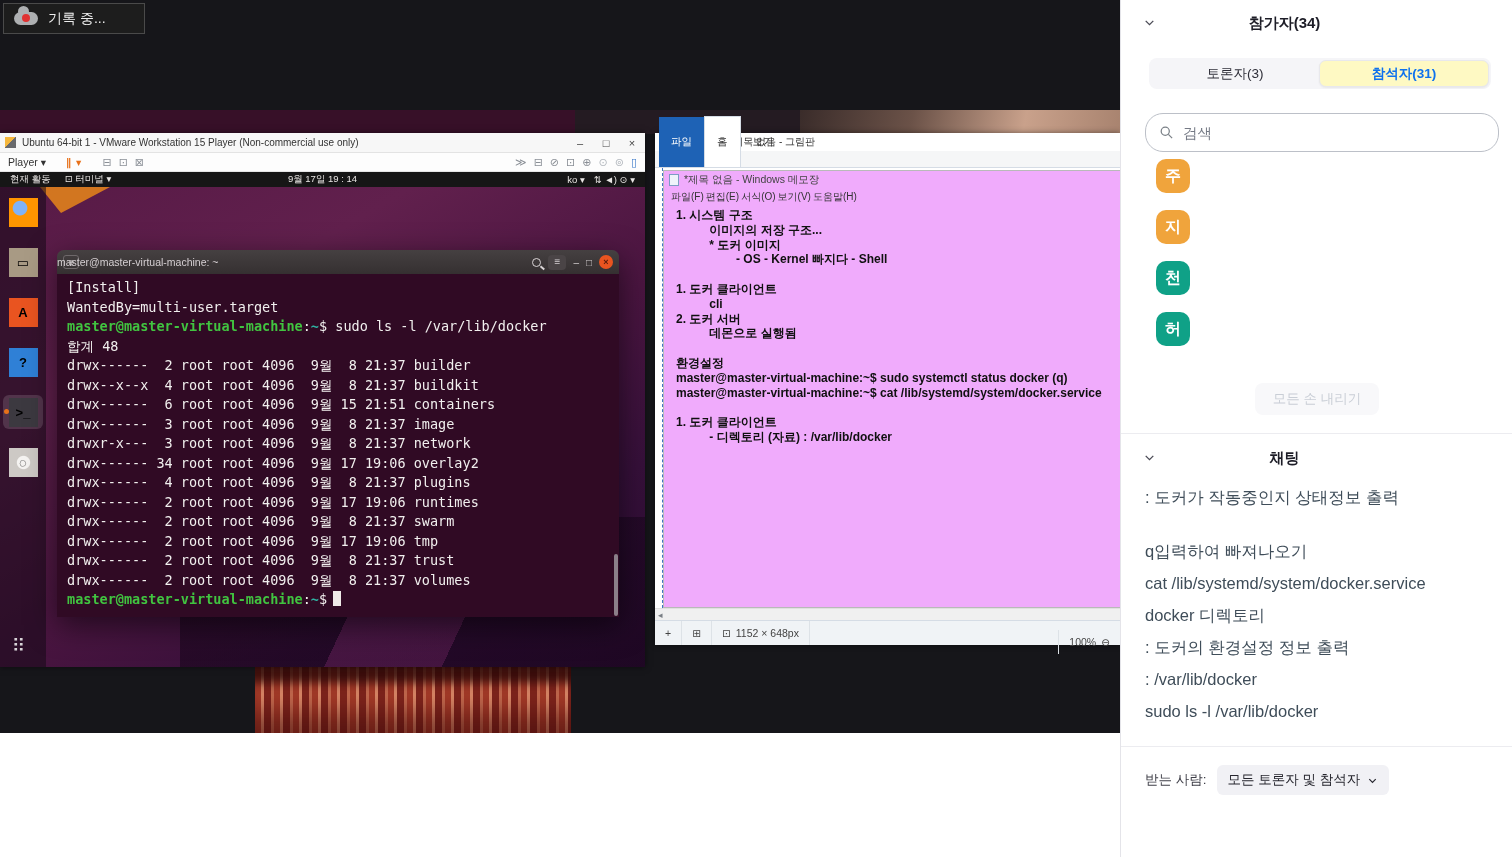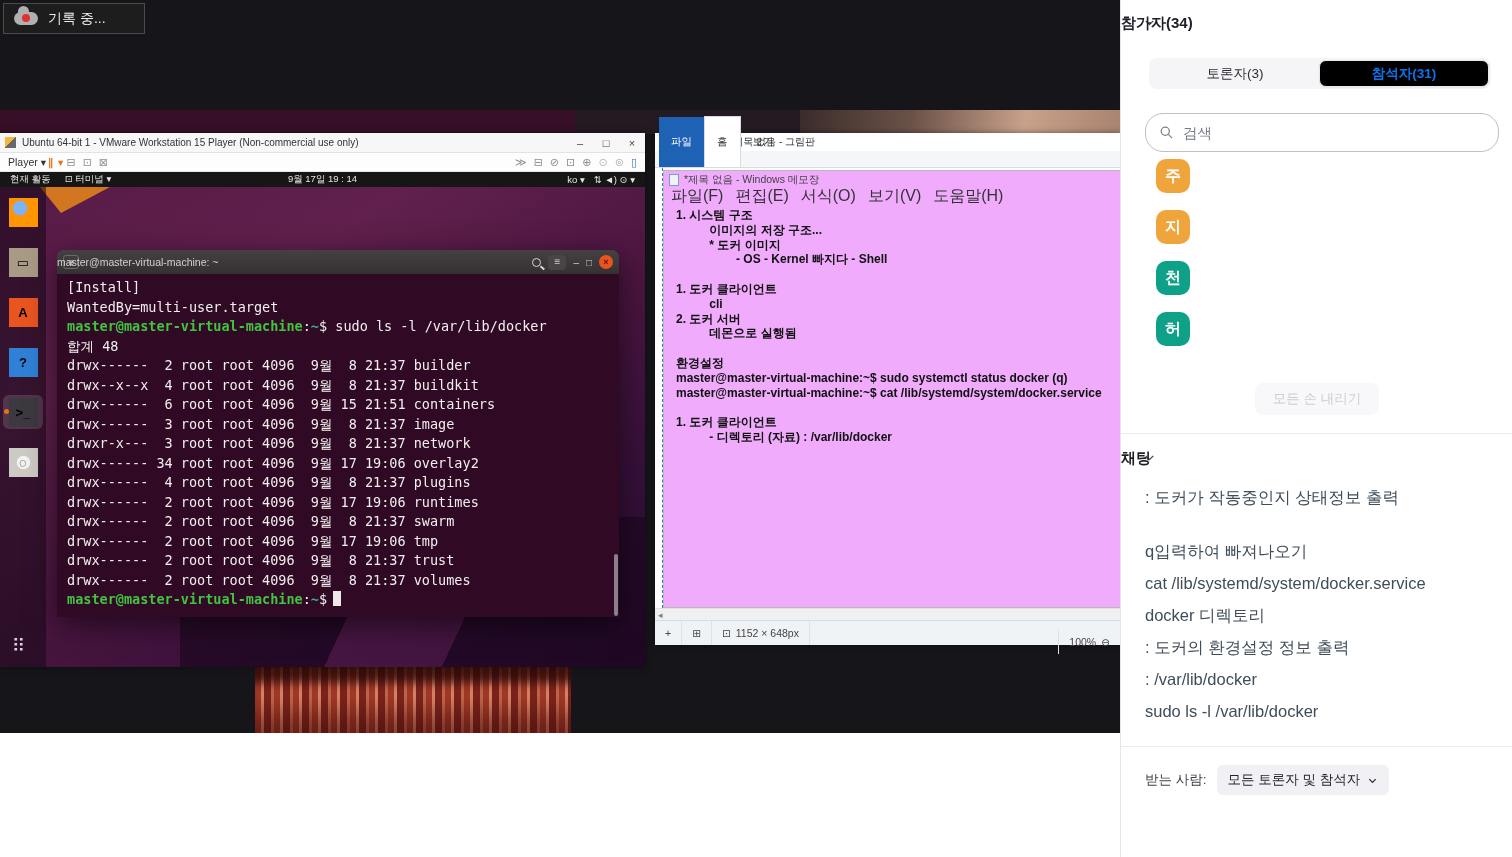--- a/index.html
+++ b/index.html
@@ -26,21 +26,21 @@
   .cloud::after { content:""; position:absolute; left:8px; top:2px; width:8px; height:8px; background:#e03131; border-radius:50%; }
 
   
   #vmw { left:0; top:133px; width:645px; height:534px; background:#fff; box-shadow:0 0 6px rgba(0,0,0,.5); }
   .vm-titlebar { left:0; top:0; width:645px; height:20px; background:#f7f7f7; display:flex; align-items:center;
      font-size:10px; color:#333; padding-left:5px; gap:6px; border-bottom:1px solid #e3e3e3; }
   .vmw-logo { width:11px; height:11px; background:linear-gradient(135deg,#f6b73c 0 50%,#696a6d 50% 100%); }
   .vm-ctrls { margin-left:auto; display:flex; }
   .vm-ctrls span { width:26px; text-align:center; font-size:11px; color:#444; }
   .vm-toolbar { left:0; top:20px; width:645px; height:19px; background:#fdfdfd; border-bottom:1px solid #e6e6e6;
-     display:flex; align-items:center; font-size:10.5px; color:#333; padding:0 8px; gap:2px; }
+     display:flex; align-items:center; font-size:10.5px; color:#333; padding:0 8px; gap:20px; }
   .pause { color:#e8711a; font-weight:bold; letter-spacing:1px; }
   .tb-ico { color:#8a8f96; font-size:11px; }
   .tb-right { margin-left:auto; display:flex; gap:7px; align-items:center; }
 
   .ubar { left:0; top:39px; width:645px; height:15px; background:#161616; color:#e9e6e4; font-size:9.5px;
      display:flex; align-items:center; padding:0 10px; gap:14px; }
   .ubar .clock { position:absolute; left:0; right:0; text-align:center; }
   .ubar .right { margin-left:auto; display:flex; gap:9px; z-index:1; }
 
   #udesk { left:0; top:54px; width:645px; height:480px; overflow:hidden;
@@ -95,32 +95,32 @@
   .p-hscroll { position:absolute; left:0; top:475px; width:465px; height:12px; background:#f0f0f0; color:#7a7f85;
      font-size:9px; display:flex; align-items:center; padding-left:3px; border-top:1px solid #e1e1e1; }
   .p-status { position:absolute; left:0; top:487px; width:465px; height:25px; background:#f0f3f6; border-top:1px solid #d5dce5;
      display:flex; align-items:center; font-size:10.5px; color:#444; }
   .p-status .cell { padding:0 10px; display:flex; gap:5px; align-items:center; border-right:1px solid #dde2e7; height:100%; align-items:center; }
   .p-status .zoom-cell { margin-left:auto; border-right:none; border-left:1px solid #dde2e7;margin-top:18px; }
 
   #notepad { left:8px; top:37px; width:457px; height:438px; background:#f0abfc; border:1px solid #b9b9b9; border-right:none; }
   .n-title { height:18px; display:flex; align-items:center; gap:5px; font-size:10.5px; color:#444; padding-left:5px; }
   .n-ico { width:10px; height:12px; background:#eef3fa; border:1px solid #7d9cc4; }
-  .n-menu { height:15px; display:flex; gap:12px; font-size:16px; color:#333; padding-left:7px; align-items:center; }
+  .n-menu { height:15px; display:flex; gap:2px; font-size:10px; color:#333; padding-left:7px; align-items:center; }
   .n-body { padding:4px 0 0 12px; font-size:12px; font-weight:600; color:#101010; line-height:14.8px; white-space:pre; }
 
   
   #panel { left:1120px; top:0; width:392px; height:857px; background:#fff; border-left:1px solid #e4e4e9; }
   .chev { display:inline-flex; }
-  .hdr { position:absolute; left:0; width:327px; text-align:left; font-size:15px; font-weight:bold; color:#1d1d27; }
+  .hdr { position:absolute; left:0; width:327px; text-align:center; font-size:15px; font-weight:bold; color:#1d1d27; }
   #p-chev { left:22px; top:16px; }
   #p-title { top:14px; }
   .tabs { position:absolute; left:28px; top:58px; width:342px; height:31px; background:#f5f5f8; border-radius:8px; display:flex; padding:2px; }
   .tab { flex:1; display:flex; align-items:center; justify-content:center; font-size:13.5px; color:#2e2e38; border-radius:7px; }
-  .tab.active { background:#000000; border:1px solid #e8e8ec; color:#0e72ed; font-weight:bold; box-shadow:0 1px 2px rgba(0,0,0,.06); }
+  .tab.active { background:#fef9c3; border:1px solid #e8e8ec; color:#0e72ed; font-weight:bold; box-shadow:0 1px 2px rgba(0,0,0,.06); }
   .search { position:absolute; left:24px; top:113px; width:354px; height:39px; border:1px solid #bcc0c8; border-radius:18px;
      display:flex; align-items:center; gap:9px; padding-left:13px; }
   .search input { border:none; outline:none; font-size:14.5px; color:#333; width:280px; font-family:inherit; }
   .search input::placeholder { color:#757a85; }
   #avatars { position:absolute; left:35px; top:159px; display:flex; flex-direction:column; gap:17px; }
   .avatar { width:34px; height:34px; border-radius:10px; color:#fff; font-size:16px; font-weight:bold;
      display:flex; align-items:center; justify-content:center; }
   #lower-hands { position:absolute; left:0; top:383px; width:392px; text-align:center; }
   #lower-hands button { border:none; background:#f8f8fa; color:#c9ced6; font-size:13.5px; padding:7px 18px; border-radius:8px; font-family:inherit; }
   .divider { position:absolute; left:0; width:392px; height:1px; background:#ececf0; }

